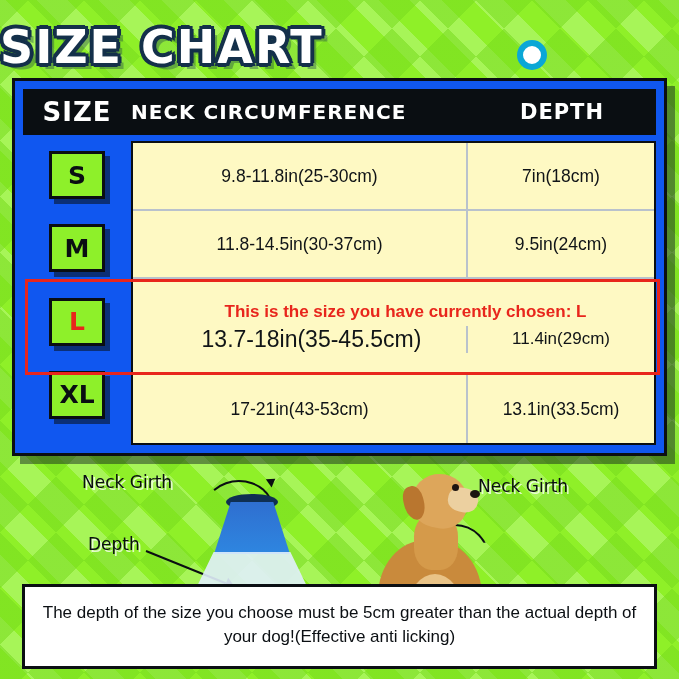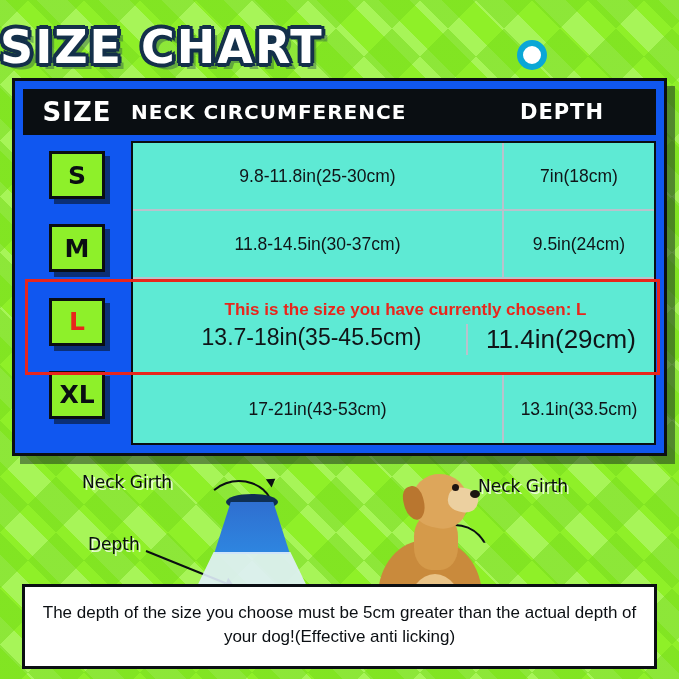--- a/index.html
+++ b/index.html
@@ -110,38 +110,38 @@
     color: #0a0e12;
     border: 3px solid #0a0e12;
     background: #8ef02a;
     box-shadow: 5px 5px 0 rgba(8,14,20,.55);
     margin-bottom: 20px;
   }
   .size-badge.highlight { color: #e8261c; }
 
   .rows-col {
     flex: 1;
-    background: #5eead4;
+    background: #fef9c3;
     border: 2px solid #0a0e12;
   }
   .row {
     display: flex;
     align-items: center;
     height: 68px;
     border-bottom: 2px solid #b9c2cc;
   }
   .row:last-child { border-bottom: none; }
   .row .neck {
     flex: 1;
     text-align: center;
     font-size: 17.5px;
     color: #101417;
   }
   .row .depth {
-    width: 152px;
+    width: 188px;
     text-align: center;
     font-size: 17.5px;
     color: #101417;
     border-left: 2px solid #b9c2cc;
     align-self: stretch;
     display: flex; align-items: center; justify-content: center;
   }
 
   
   .chosen-wrap {
@@ -156,29 +156,29 @@
   }
   .chosen-note {
     text-align: center;
     color: #e8261c;
     font-size: 17px;
     font-weight: bold;
     padding: 2px 0 4px 0;
   }
   .chosen-values {
     display: flex;
-    align-items: flex-start;
+    align-items: flex-end;
   }
   .chosen-values .neck {
     flex: 1; text-align: center;
     font-size: 23px; color: #101417;
   }
   .chosen-values .depth {
     width: 188px; text-align: center;
-    font-size: 26px; color: #101417;
+    font-size: 17px; color: #101417;
     border-left: 2px solid #b9c2cc;
   }
   .chosen-outline {
     position: absolute;
     left: -108px; right: -6px;
     top: 0; bottom: 0;
     border: 3px solid #e8261c;
     pointer-events: none;
   }
 

